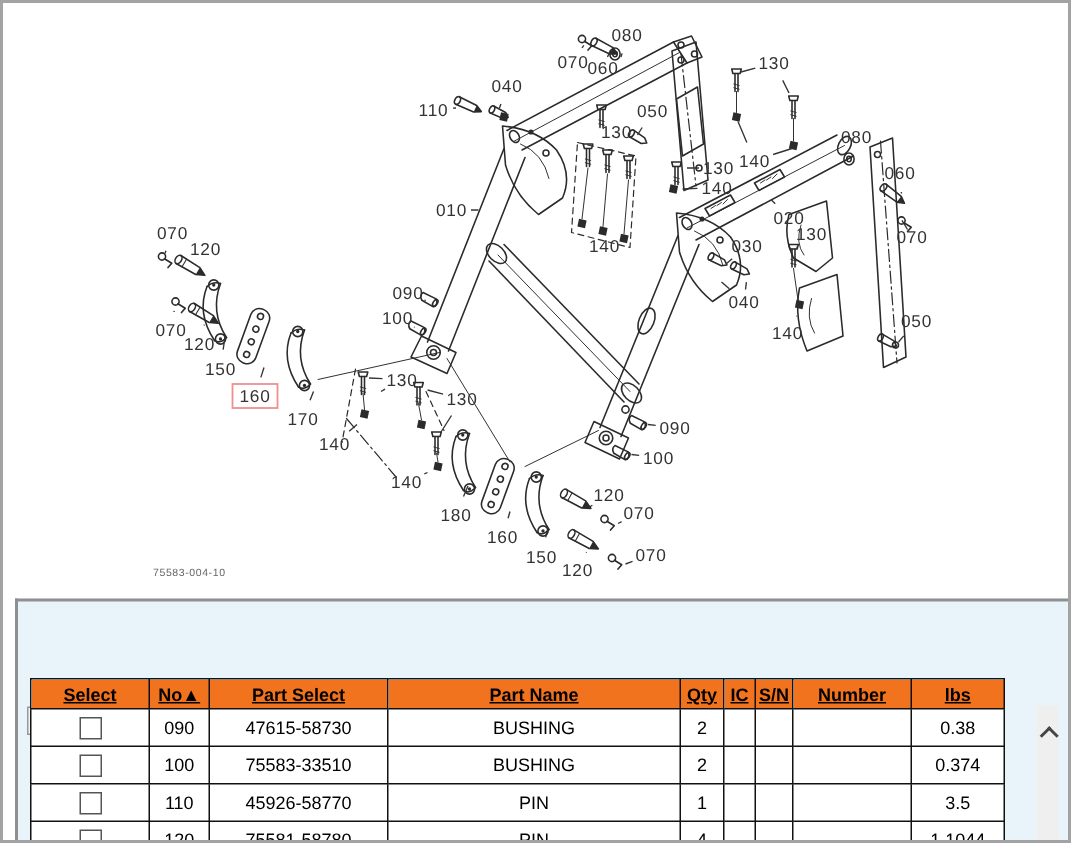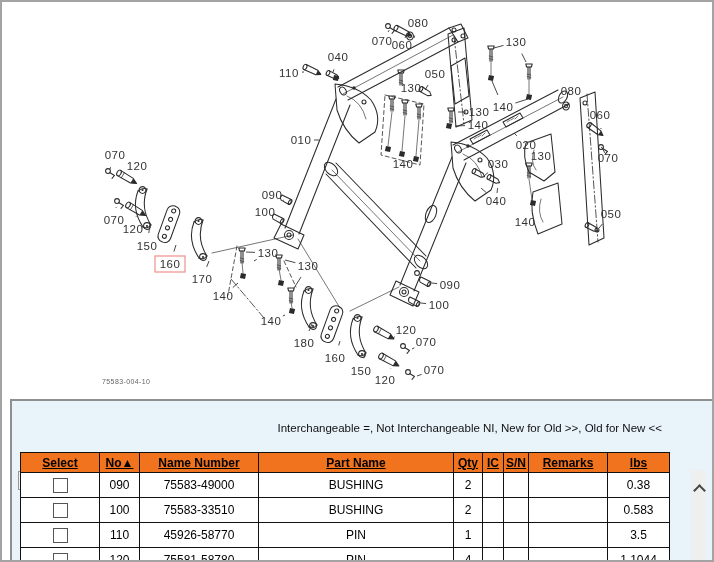--- a/index.html
+++ b/index.html
@@ -336,69 +336,68 @@
         </g>
 
       <text class="dwg" x="100" y="382">75583-004-10</text>
     </svg>
   </div>
 
   <div class="table-panel"></div>
 
   <button class="add-btn">Add to list</button>
 
-  <div class="legend">Interchangeable =, Not Interchangeable NI, New for Old &gt;&gt;, Old for New &lt;&lt;</div>
 
   <table class="parts">
     <colgroup>
       <col style="width:79px">
         <col style="width:40px">
         <col style="width:119px">
       <col style="width:195px">
         <col style="width:29px">
         <col style="width:21px">
       <col style="width:23px">
         <col style="width:79px">
         <col style="width:62px">
     </colgroup>
     <thead>
         <tr id="hdr-row">
           <th>Select</th>
           <th>No▲</th>
-          <th>Name Number</th>
+          <th>Part Select</th>
           <th>Part Name</th>
           <th>Qty</th>
           <th>IC</th>
           <th>S/N</th>
-          <th>Remarks</th>
+          <th>Number</th>
           <th>lbs</th>
         </tr>
       </thead>
     <tbody id="body-rows">
         <tr>
           <td><span class="cb"></span></td>
           <td>090</td>
-          <td>75583-49000</td>
+          <td>47615-58730</td>
           <td class="al">BUSHING</td>
           <td>2</td>
           <td></td>
           <td></td>
           <td></td>
           <td class="ar">0.38</td>
         </tr>
         <tr>
           <td><span class="cb"></span></td>
           <td>100</td>
           <td>75583-33510</td>
           <td class="al">BUSHING</td>
           <td>2</td>
           <td></td>
           <td></td>
           <td></td>
-          <td class="ar">0.583</td>
+          <td class="ar">0.374</td>
         </tr>
         <tr>
           <td><span class="cb"></span></td>
           <td>110</td>
           <td>45926-58770</td>
           <td class="al">PIN</td>
           <td>1</td>
           <td></td>
           <td></td>
           <td></td>

